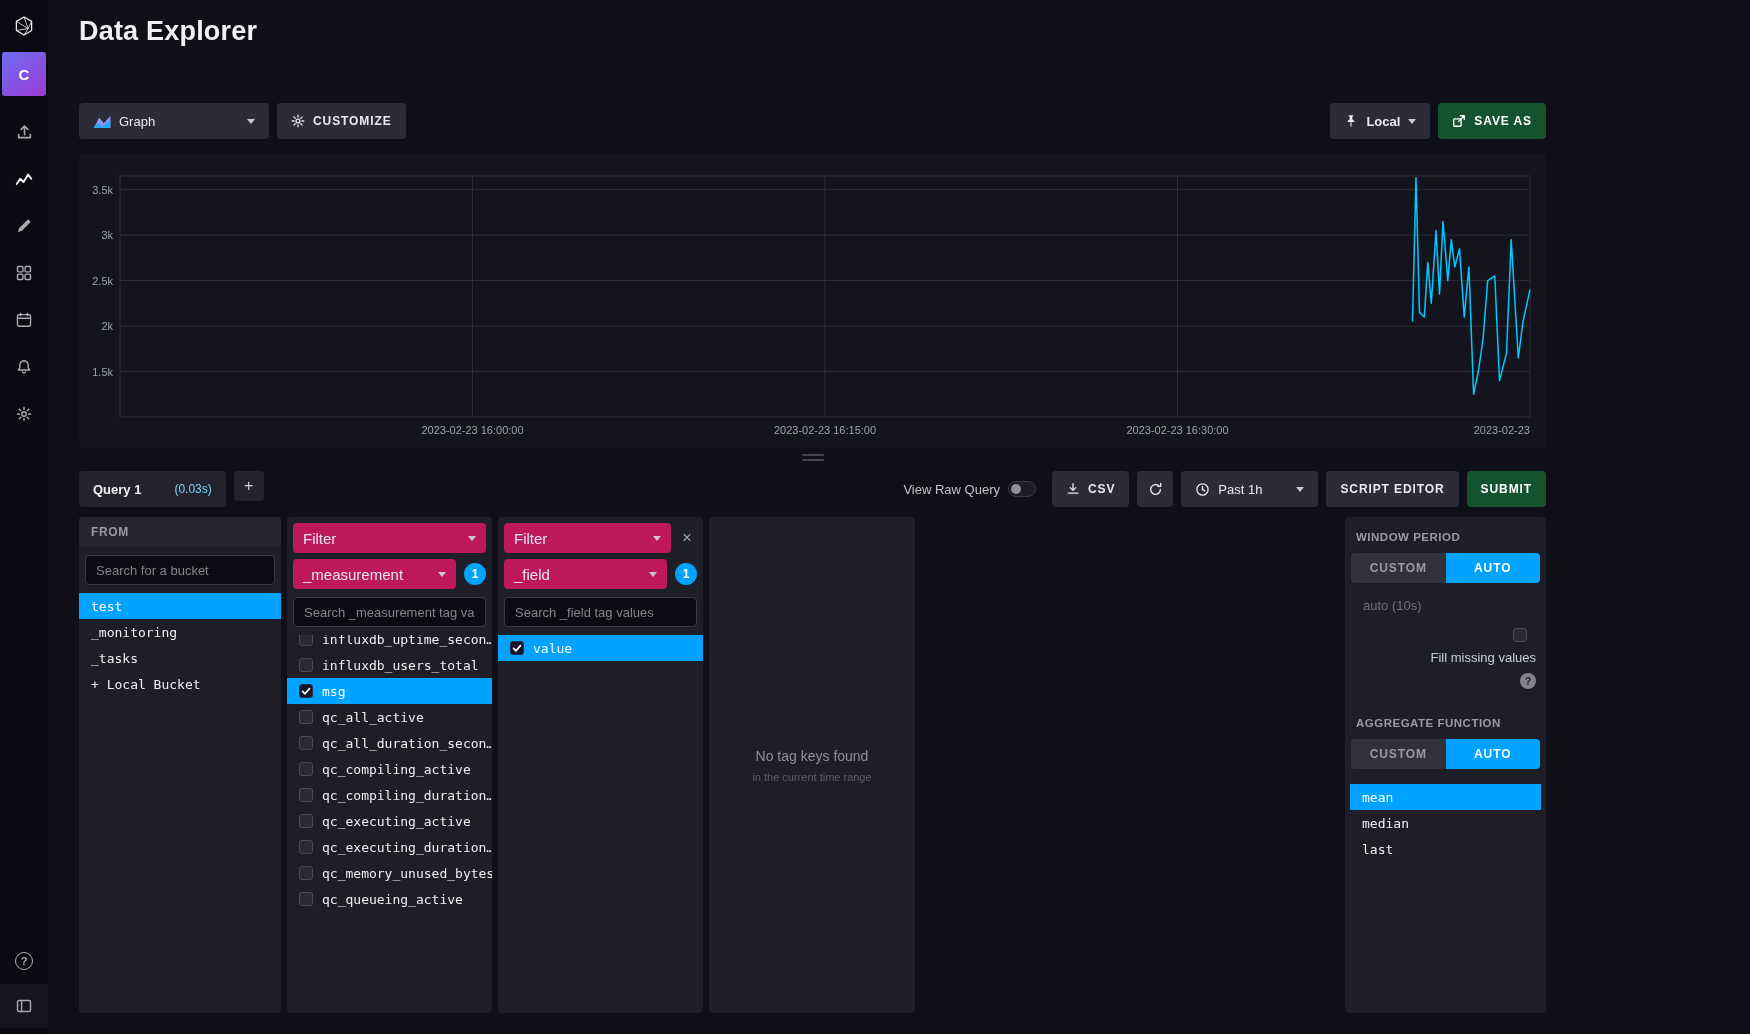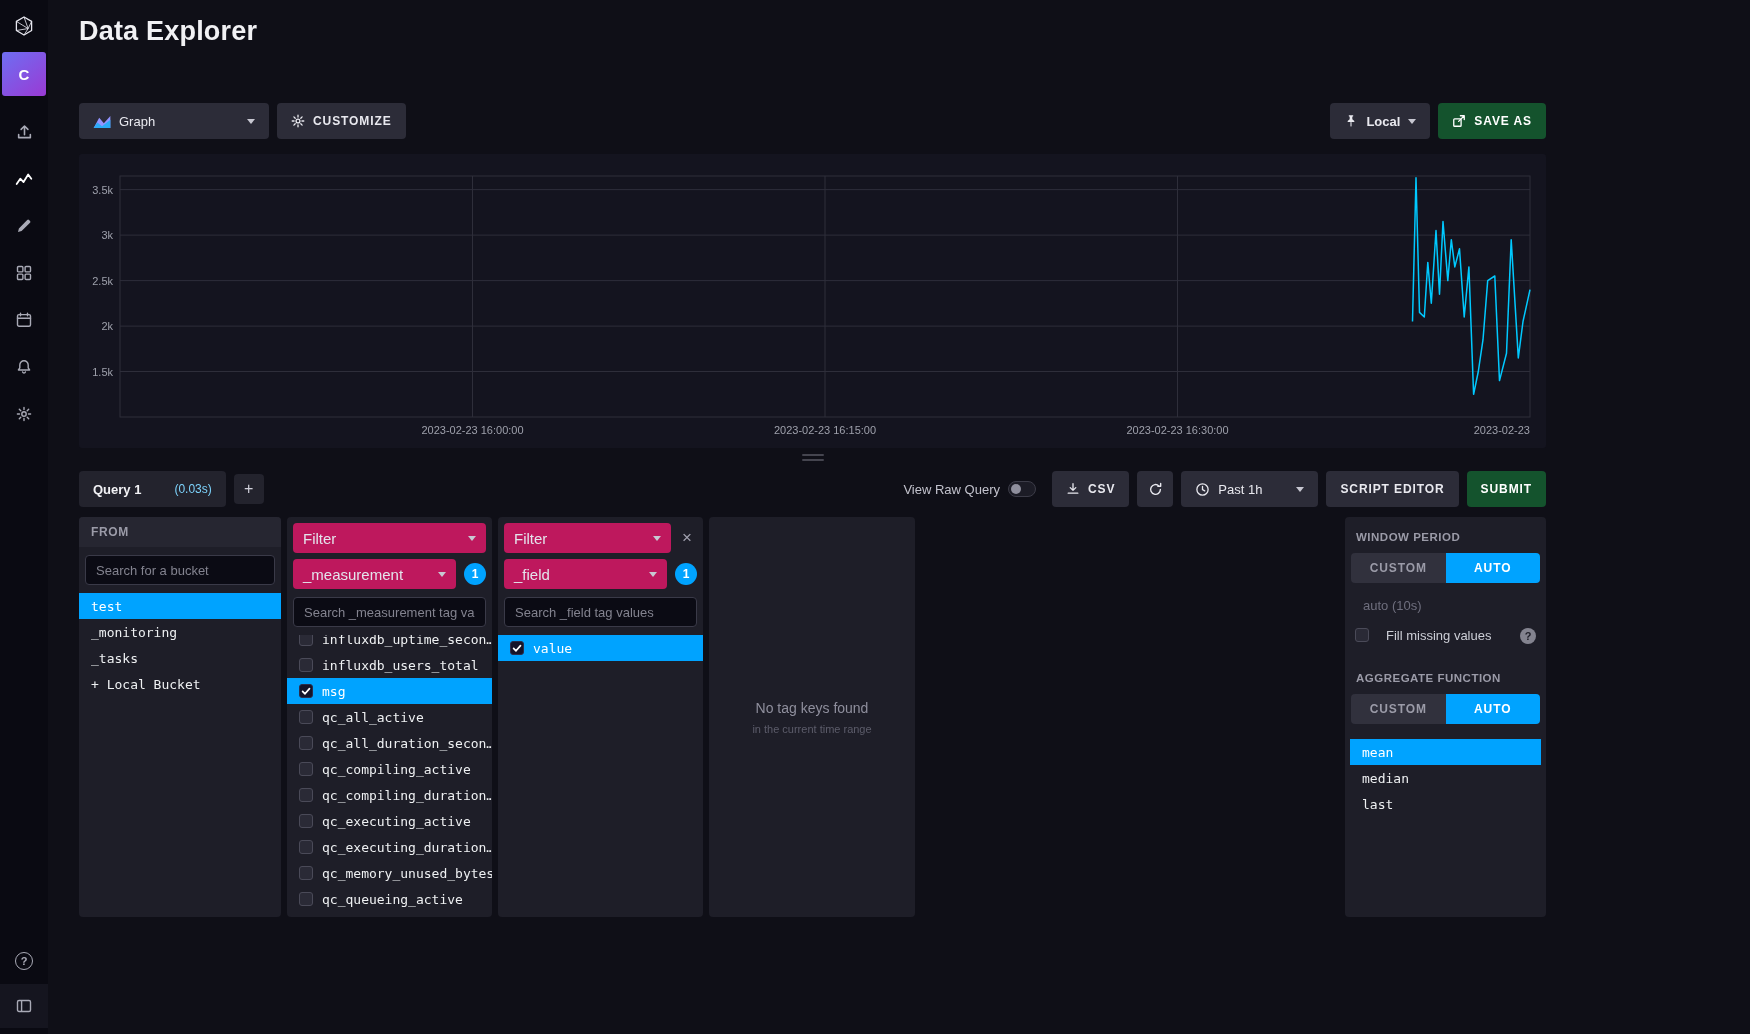--- a/index.html
+++ b/index.html
@@ -51,38 +51,38 @@
                  background:#14141f; border-radius:3px; }
   #chart-svg { width:1467px; height:294px; display:block; }
   #chart-svg text.tick { fill:#9ea0ab; font-size:11px; font-family:"Liberation Sans",sans-serif; }
 
   .drag-handle { position:absolute; left:79px; top:454px; width:1467px; display:flex;
                  flex-direction:column; align-items:center; gap:3px; cursor:row-resize; }
   .drag-handle span { width:22px; height:2px; background:#45454f; border-radius:1px; }
 
   
   .query-bar { position:absolute; left:79px; top:471px; width:1467px; height:36px;
-               display:flex; align-items:center; }
+               display:flex; align-items:flex-start; }
   .query-tab { height:36px; background:#23232d; border-radius:4px; display:flex; align-items:center;
                padding:0 14px; font-size:13px; font-weight:700; gap:5px; cursor:pointer; }
   .query-tab .time { color:#7dd3fc; font-weight:400; font-size:12px;margin-left:28px; }
   .add-query { width:30px; height:30px; margin-left:8px; background:#23232d; border-radius:4px;
                display:flex; align-items:center; justify-content:center; font-size:16px;
                color:#d0d0da; cursor:pointer; border:none; }
   .qb-right { margin-left:auto; display:flex; align-items:center; gap:8px; }
   .raw-label { font-size:13px; color:#c2c2cc; }
   .toggle { width:28px; height:16px; border-radius:8px; background:#1c1c26; border:1px solid #3c3c48;
             position:relative; cursor:pointer; margin-right:8px; }
   .toggle .knob { position:absolute; left:2px; top:2px; width:10px; height:10px; border-radius:50%;
                   background:#8f8f9d; }
   .icon-btn { width:36px; padding:0; justify-content:center; }
 
   
   .builder { position:absolute; left:79px; top:517px; width:1467px; height:400px; display:flex; gap:6px; }
-  .panel { background:#1e1e28; border-radius:4px; height:400px; overflow:hidden;
+  .panel { background:#1e1e28; border-radius:4px; height:496px; overflow:hidden;
            display:flex; flex-direction:column; }
   .panel.from { width:202px; }
   .panel.filter { width:205px; }
   .panel.empty { width:206px; align-items:center; justify-content:center; }
   .panel.window { width:201px; margin-left:auto; padding-top:10px; }
 
   .panel-head { height:30px; background:#262631; display:flex; align-items:center; padding:0 12px;
                 font-size:12px; font-weight:700; letter-spacing:.6px; color:#9b9ba8; flex:none; }
   .pad { padding:8px 6px 0; flex:none; }
   .search-input { width:100%; height:30px; background:#0b0b14; border:1px solid #3a3a48; border-radius:4px;
@@ -114,21 +114,21 @@
   .empty-title { font-size:14px; color:#8f8f9d; margin-bottom:7px; }
   .empty-sub { font-size:11px; color:#5c5c6a; }
 
   .wp-label { font-size:11.5px; font-weight:700; letter-spacing:.5px; color:#9b9ba8; margin:4px 11px 10px; }
   .segmented { display:flex; height:30px; border-radius:4px; overflow:hidden; margin:0 6px 15px; flex:none; }
   .seg { flex:1; display:flex; align-items:center; justify-content:center; font-size:12px; font-weight:700;
          letter-spacing:.9px; cursor:pointer; }
   .seg.off { background:#31313d; color:#9b9ba8; }
   .seg.on { background:#00a3ff; color:#fff; }
   .auto-val { color:#6f6f7e; font-size:13px; margin:0 11px 15px 18px; }
-  .fill-row { display:flex; align-items:flex-start; margin:0 10px 24px; gap:8px; }
+  .fill-row { display:flex; align-items:flex-end; margin:0 10px 24px; gap:8px;flex-direction:column; }
   .fill-row .lbl { font-size:13px; color:#ccced6; }
   .help-filled { margin-left:auto; width:16px; height:16px; border-radius:50%; background:#83838f;
                  color:#1e1e28; font-size:11px; font-weight:700; display:flex; align-items:center;
                  justify-content:center; cursor:pointer; }
   .fn-list .row { margin:0 5px; }
 </style>
 </head>
 <body>
 
 <nav class="sidebar">

